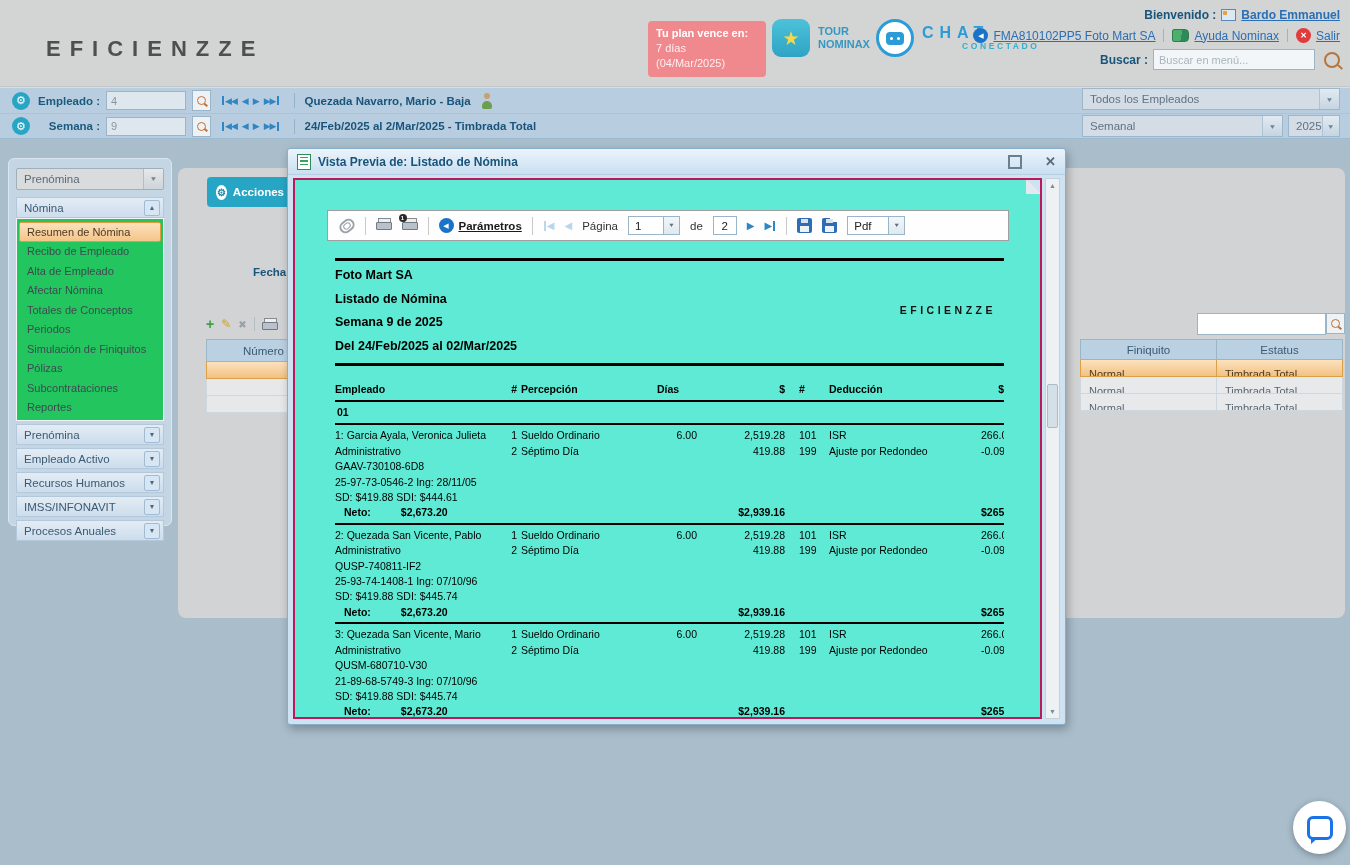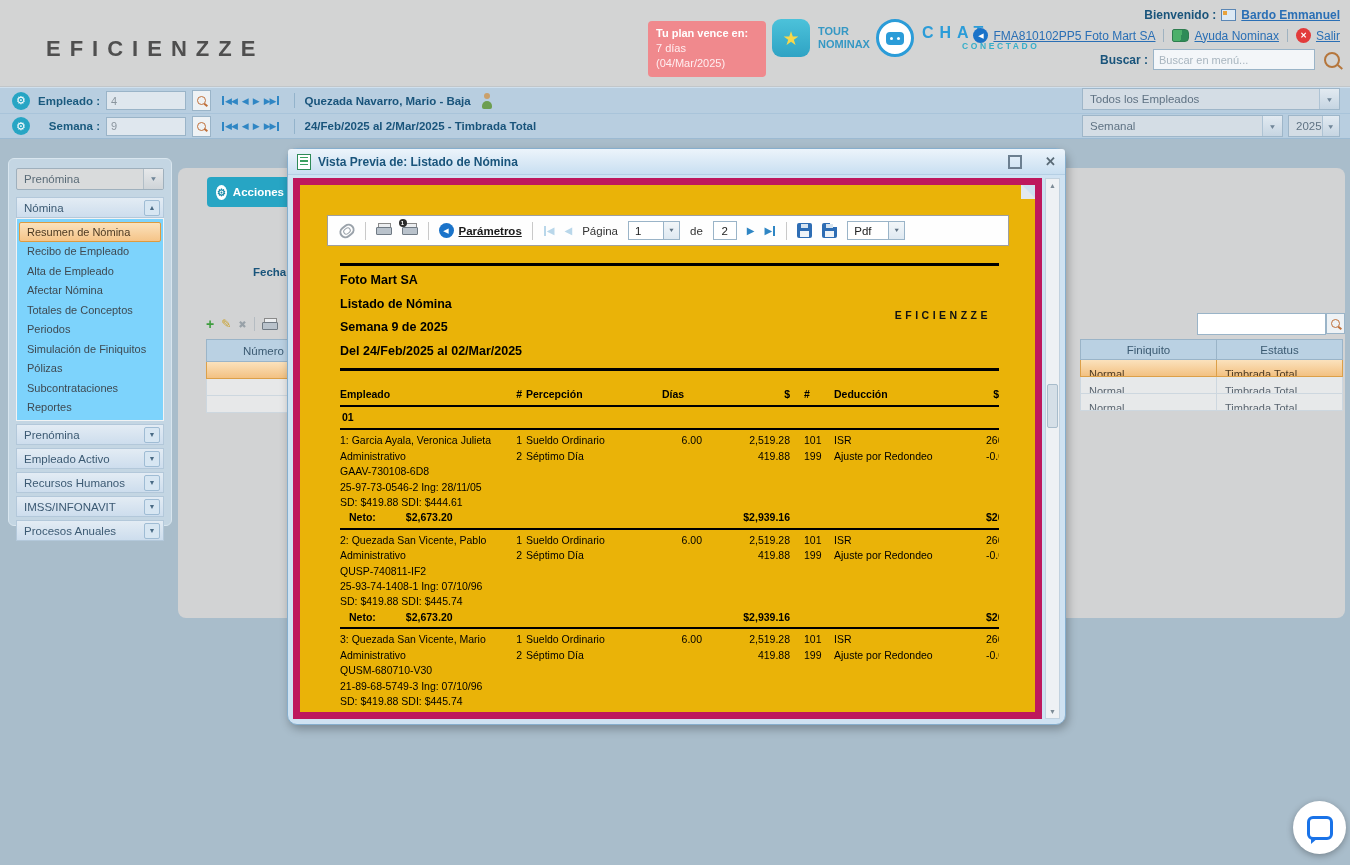--- a/index.html
+++ b/index.html
@@ -86,21 +86,21 @@
   .sidebar{position:absolute;left:8px;top:158px;width:164px;height:368px;background:#c4d6e3;
            border:1px solid #d9e6ef;border-radius:6px;padding:9px 7px;box-sizing:border-box;}
   .op-select{height:20px;background:#d9dbdc;border:1px solid #9fb0bd;border-radius:2px;display:flex;
              align-items:center;padding-left:7px;font-size:11.5px;color:#5a6b77;margin-bottom:7px;cursor:pointer;}
   .op-select .fs-arrow{background:linear-gradient(#e6e8ea,#cfd4d8);border-left:1px solid #b2bec7;}
   .acc-head{height:19px;background:linear-gradient(#e3ecf4,#cddded);border:1px solid #b3c8da;display:flex;
             align-items:center;justify-content:space-between;padding:0 3px 0 7px;margin-top:3px;
             color:#3c5a73;font-size:11.5px;cursor:pointer;}
   .acc-btn{width:14px;height:14px;background:#d7e6f2;border:1px solid #9fbcd4;font-size:7px;line-height:13px;
            text-align:center;color:#4a6b85;border-radius:2px;}
-  .side-list{background:#7dd3fc;border:1px solid #f2f3f4;padding:3px 2px;}
+  .side-list{background:#22c55e;border:1px solid #f2f3f4;padding:3px 2px;}
   .side-item{font-size:11px;color:#3f4a52;padding:1.5px 0 1.5px 7px;line-height:14.5px;white-space:nowrap;
              overflow:hidden;cursor:pointer;border:1px solid transparent;border-radius:2px;}
   .side-item.sel{background:linear-gradient(#fbe2bd,#f5c488);border:1px solid #de9b3f;color:#4d3a22;}
 
   
   .workarea{position:absolute;left:178px;top:168px;width:1167px;height:450px;background:#d2d3d4;border-radius:8px;}
   .acciones{position:absolute;left:29px;top:9px;width:86px;height:30px;background:#27a5c4;border:none;border-radius:4px;
             color:#fff;font-weight:bold;font-size:11.5px;display:flex;align-items:center;gap:6px;padding:0 9px;
             font-family:"Liberation Sans",sans-serif;cursor:pointer;}
   .acc-ic{width:15px;height:15px;border-radius:50%;background:#fff;color:#1b8aa8;font-size:10px;display:flex;
@@ -133,32 +133,32 @@
   .sg-hcell:last-child{width:126px;}
   .sg-row{display:flex;height:17px;}
   .sg-cell{box-sizing:border-box;border:1px solid #cdd7df;border-top:none;border-left:none;background:#e7e9ea;
            color:#5a6570;padding:8px 0 0 8px;overflow:hidden;white-space:nowrap;}
   .sg-row .sg-cell:first-child{width:137px;border-left:1px solid #cdd7df;}
   .sg-row .sg-cell:last-child{width:126px;}
   .sg-row.sel .sg-cell{background:linear-gradient(#fbe2bd,#f3c182);border-color:#dca049;color:#4d3a22;}
 
   
   .modal{position:absolute;left:287px;top:148px;width:777px;height:575px;background:#cfe2f2;
-         border:1px solid #86aecd;border-radius:10px;box-shadow:2px 4px 10px rgba(0,0,0,.28);z-index:5;}
+         border:1px solid #86aecd;border-radius:3px;box-shadow:2px 4px 10px rgba(0,0,0,.28);z-index:5;}
   .m-titlebar{height:25px;display:flex;align-items:center;gap:7px;padding:0 9px;
               background:linear-gradient(#ecf4fb,#c9dff1);border-bottom:1px solid #b5cfe4;border-radius:3px 3px 0 0;}
   .doc-icon{width:12px;height:14px;background:#fff;border:1px solid #2e8b57;position:relative;}
   .doc-icon::before{content:'';position:absolute;left:2px;right:2px;top:2px;height:9px;
                     background:repeating-linear-gradient(#3aa061 0 1.5px,transparent 1.5px 3.5px);}
   .m-title{flex:1;color:#19547b;font-weight:bold;font-size:12px;}
   .m-max{width:10px;height:10px;border:2px solid #6c7f90;margin-right:16px;cursor:pointer;}
   .m-close{color:#5a6b77;font-weight:bold;font-size:13px;cursor:pointer;}
   .m-close::before{content:'✕';}
   .m-body{position:absolute;left:5px;right:5px;top:26px;bottom:5px;}
-  .viewer{position:absolute;left:0;top:3px;right:18px;bottom:0;background:#eab308;border:7px solid #be185d;overflow:hidden;}
+  .viewer{position:absolute;left:0;top:3px;right:18px;bottom:0;background:#5eead4;border:2px solid #be185d;overflow:hidden;}
   .fold{position:absolute;right:-1px;top:-1px;width:0;height:0;border-top:15px solid #cfe2f2;border-left:15px solid #e3e9ee;}
   .vscroll{position:absolute;right:0;top:3px;bottom:0;width:15px;background:#eef1f4;border:1px solid #c2d2df;
            box-sizing:border-box;color:#7d8b96;font-size:7px;cursor:pointer;}
   .vs-up{position:absolute;top:3px;left:0;right:0;text-align:center;}
   .vs-up::before{content:'▲';}
   .vs-down{position:absolute;bottom:3px;left:0;right:0;text-align:center;}
   .vs-down::before{content:'▼';}
   .vs-thumb{position:absolute;top:205px;left:1px;right:1px;height:42px;background:#d5dfe7;border:1px solid #a8bccb;border-radius:2px;}
 
   

